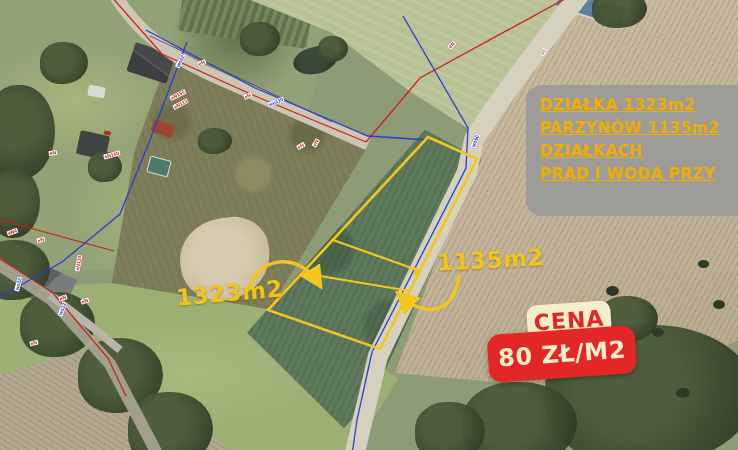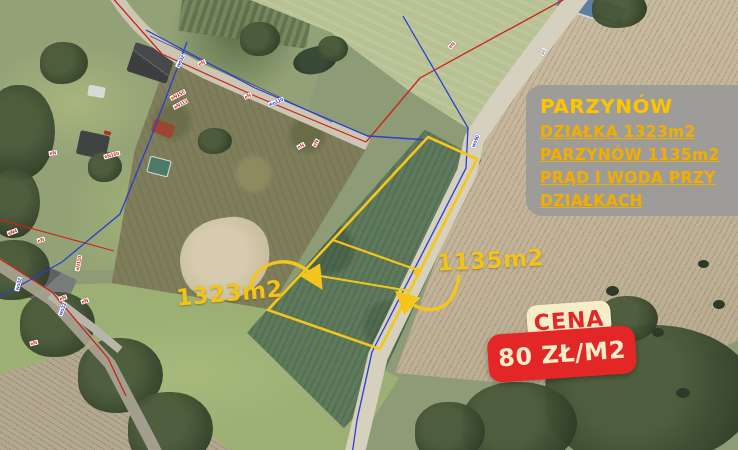--- a/index.html
+++ b/index.html
@@ -283,25 +283,24 @@
     <path d="M302,273 L410,291" fill="none" stroke="#f4c61c" stroke-width="2.2"></path>
     <rect x="414" y="268" width="7" height="7" fill="#f4c61c" transform="rotate(20 417 271)"></rect>
     <path d="M250,289 C255,259 297,249 319,284" fill="none" stroke="#f4c61c" stroke-width="3.4" marker-end="url(#ah)"></path>
     <path d="M459,275 C454,314 426,319 400,295" fill="none" stroke="#f4c61c" stroke-width="3.4" marker-end="url(#ah)"></path>
   </svg>
 
   <div id="label-1323" class="plot-label">1323m2</div>
   <div id="label-1135" class="plot-label">1135m2</div>
 
   <div class="info-box">
-    <span class="info-title">PARZYNÓW</span>
     <span class="info-line">DZIAŁKA 1323m2</span>
     <span class="info-line">PARZYNÓW 1135m2</span>
+    <span class="info-line">DZIAŁKACH</span>
     <span class="info-line">PRĄD I WODA PRZY</span>
-    <span class="info-line">DZIAŁKACH</span>
   </div>
 
   <div class="cena-box">
     <span class="cena-text">CENA</span>
   </div>
   <div class="price-box">
     <span class="price-text">80 ZŁ/M2</span>
   </div>
 
 </div>

